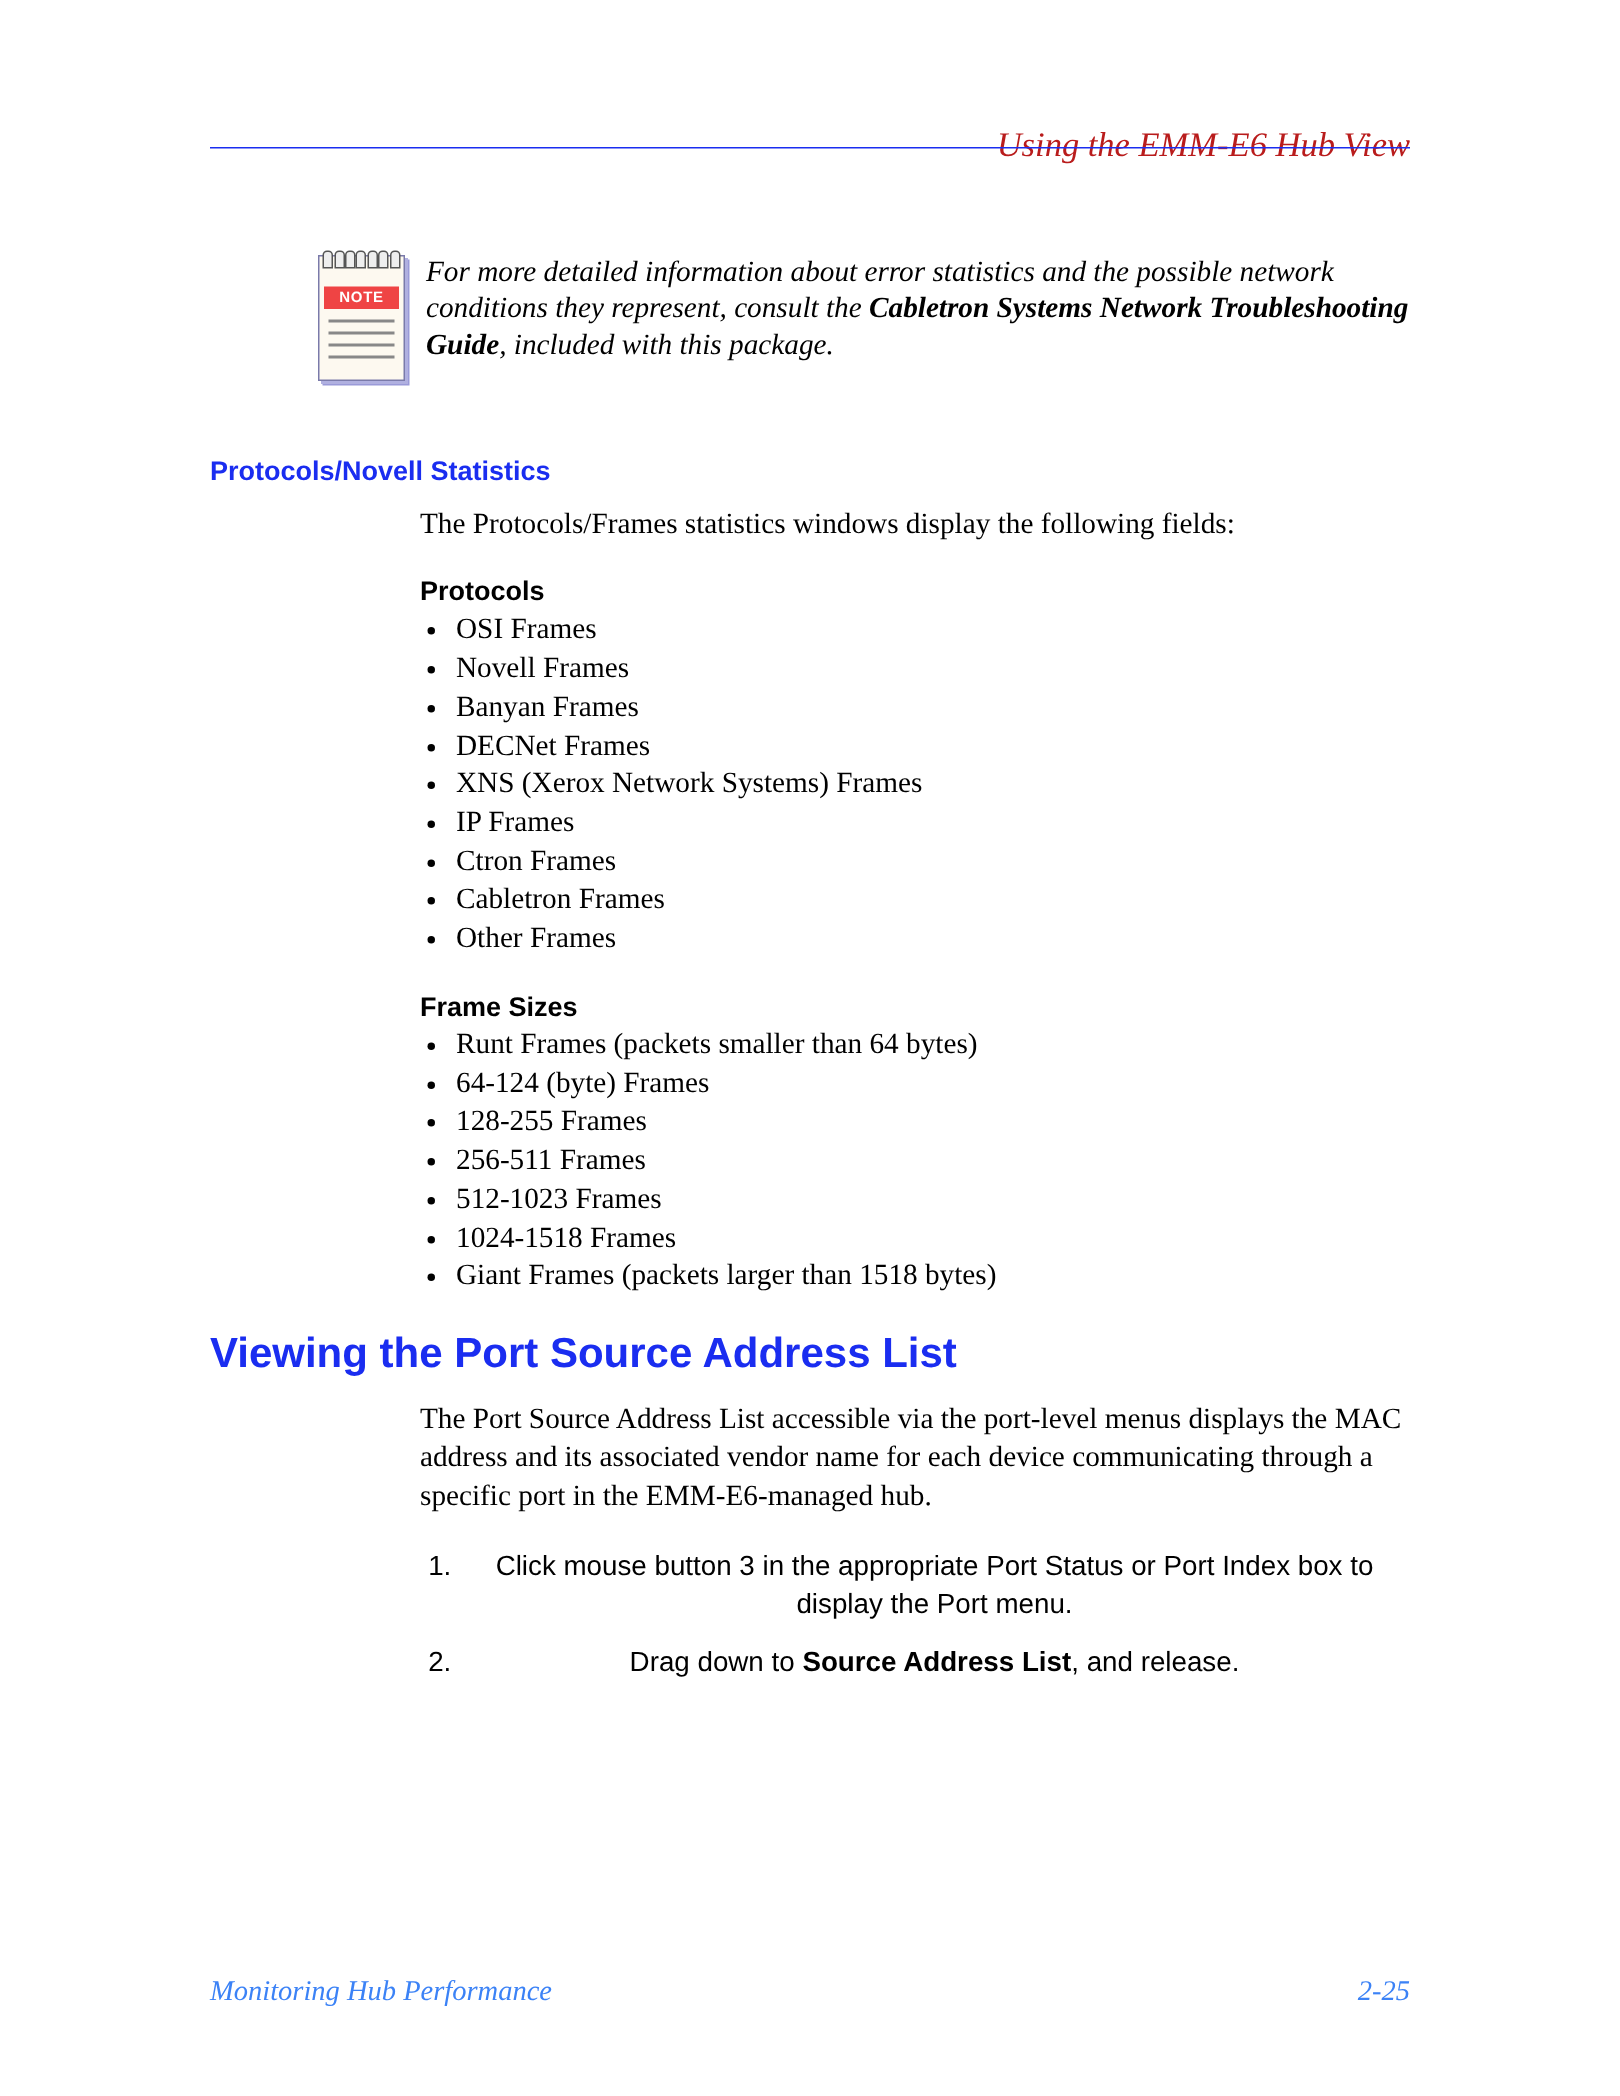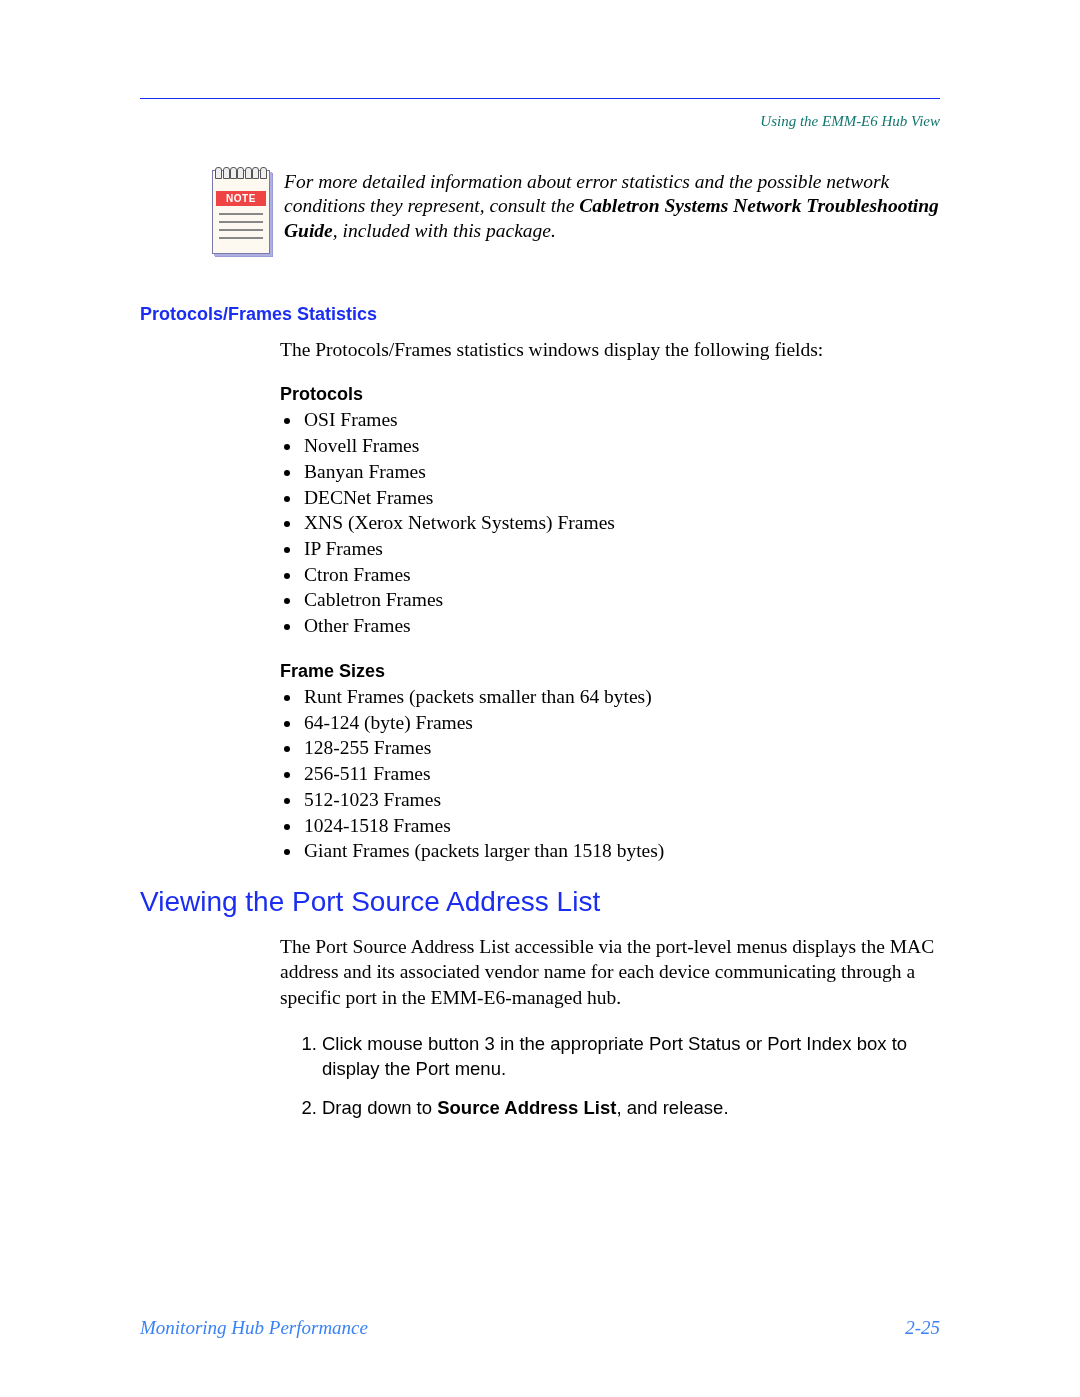--- a/index.html
+++ b/index.html
@@ -16,23 +16,22 @@
     position: relative;
     width: 1080px;
     height: 1397px;
     box-sizing: border-box;
   }
   .header-label {
     position: absolute;
     top: 84px;
     right: 140px;
     font-style: italic;
-    color: #0f766e;
-    font-size: 15px;
-    margin-top: 29px;
+    color: #b91c1c;
+    font-size: 23px;
   }
   .header-rule {
     position: absolute;
     top: 98px;
     left: 140px;
     right: 140px;
     height: 0;
     border-top: 1px solid #1a2df0;
   }
   .content {
@@ -120,30 +119,31 @@
   ul.bullets {
     margin: 0 0 22px 0;
     padding: 0 0 0 22px;
     font-size: 19.5px;
     line-height: 1.32;
   }
   ul.bullets li { padding-left: 2px; }
   .big-heading {
     color: #1a2df0;
     font-family: Arial, Helvetica, sans-serif;
-    font-weight: normal;
+    font-weight: bold;
     font-size: 28px;
     margin: 13px 0 16px 0;
   }
   ol.steps {
-    margin: 16px;
+    margin: 0;
     padding: 0 0 0 26px;
     font-family: Arial, Helvetica, sans-serif;
     font-size: 18.5px;
     line-height: 1.35;
+    text-align: center;
   }
   ol.steps li { margin-bottom: 14px; }
   ol.steps .bold { font-weight: bold; }
   .footer {
     position: absolute;
     left: 140px;
     right: 140px;
     bottom: 58px;
     display: flex;
     justify-content: space-between;
@@ -177,21 +177,21 @@
         <div class="line" style="top:42px"></div>
         <div class="line" style="top:50px"></div>
         <div class="line" style="top:58px"></div>
         <div class="line" style="top:66px"></div>
       </div>
       <div class="note-text">
         <span>For more detailed information about error statistics and the possible network conditions they represent, consult the </span><span class="bold">Cabletron Systems Network Troubleshooting Guide</span><span>, included with this package.</span>
       </div>
     </div>
 
-    <div class="sec-heading">Protocols/Frames Statistics</div>
+    <div class="sec-heading">Protocols/Novell Statistics</div>
 
     <div class="body-col">
       <p class="para">The Protocols/Frames statistics windows display the following fields:</p>
 
       <div class="sub-heading">Protocols</div>
       <ul class="bullets">
         <li>OSI Frames</li>
         <li>Novell Frames</li>
         <li>Banyan Frames</li>
         <li>DECNet Frames</li>

